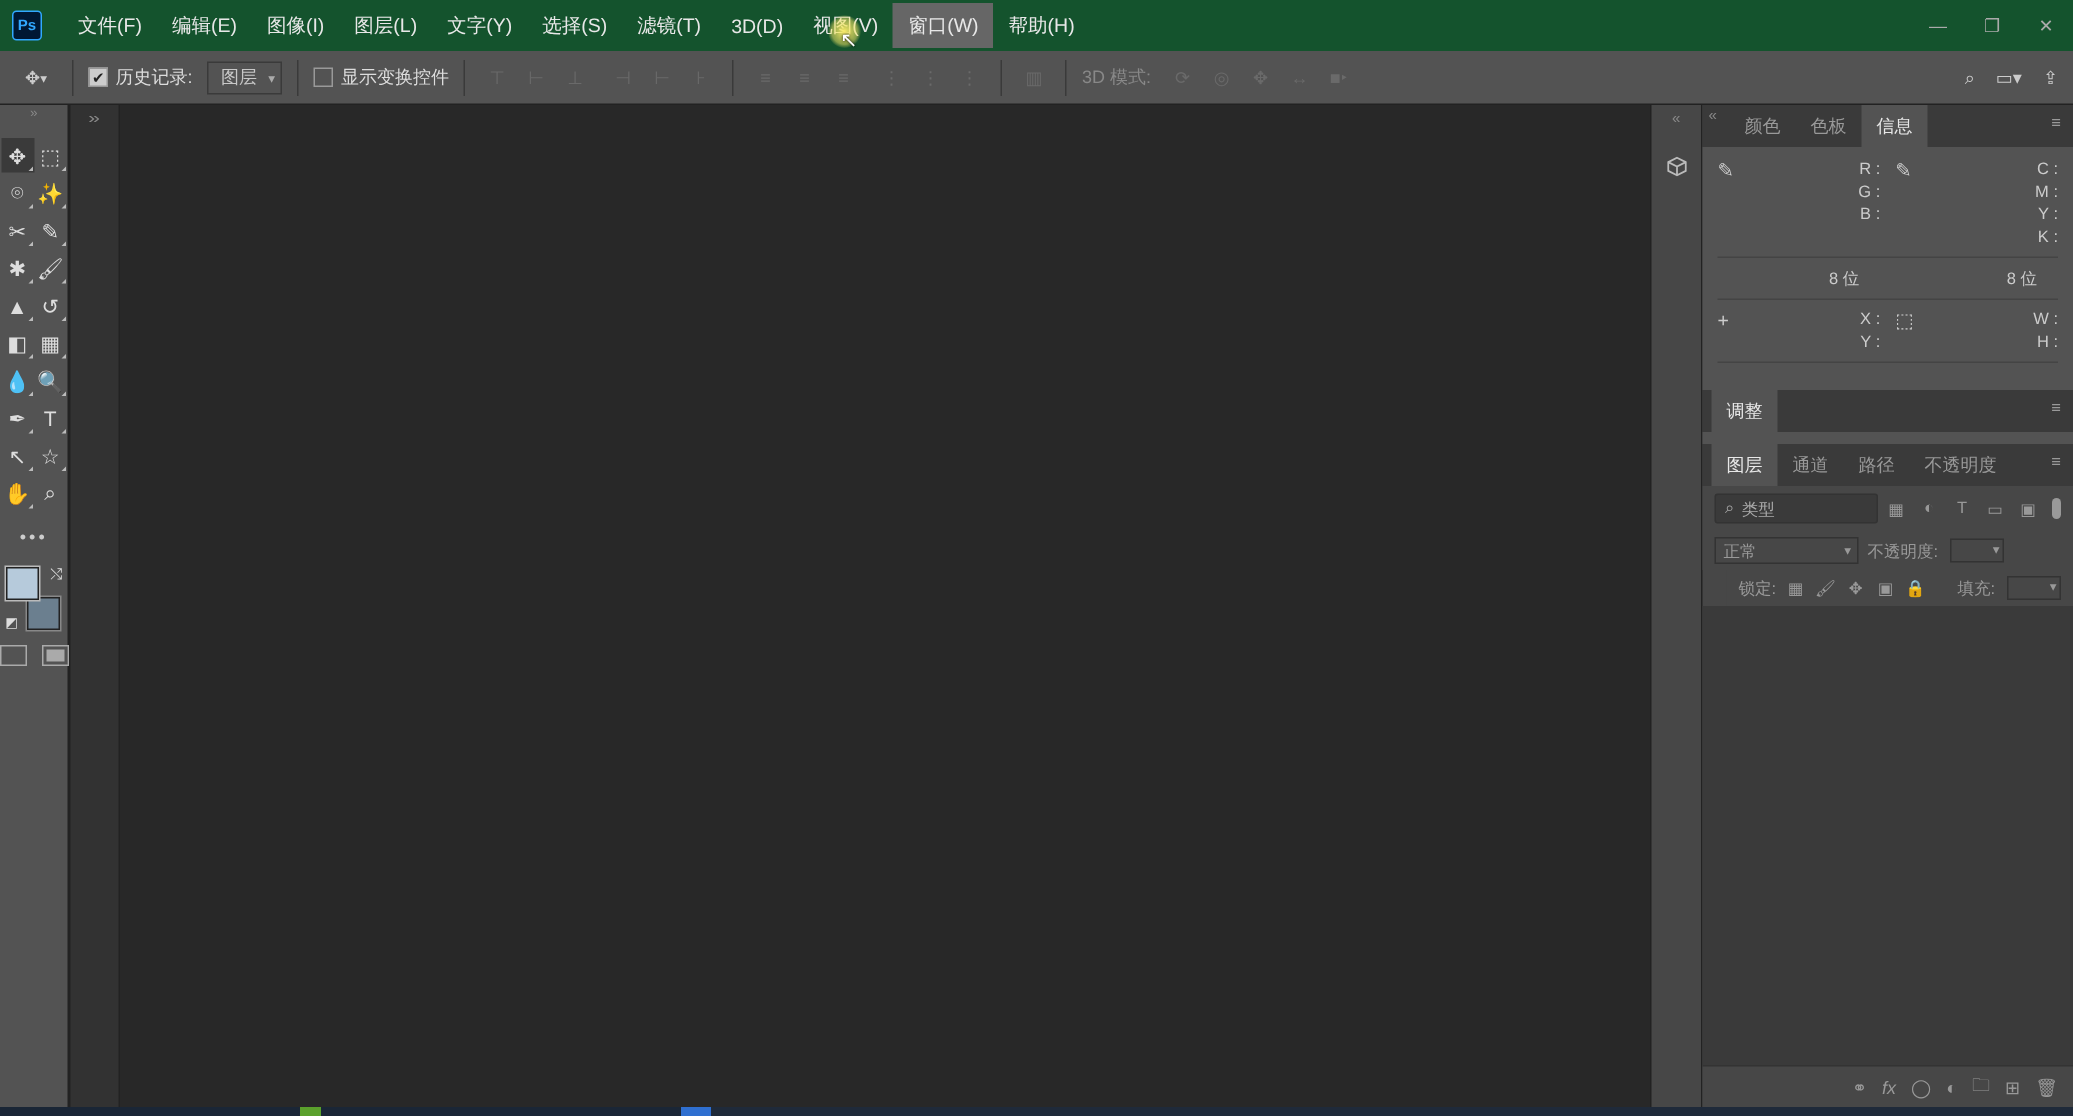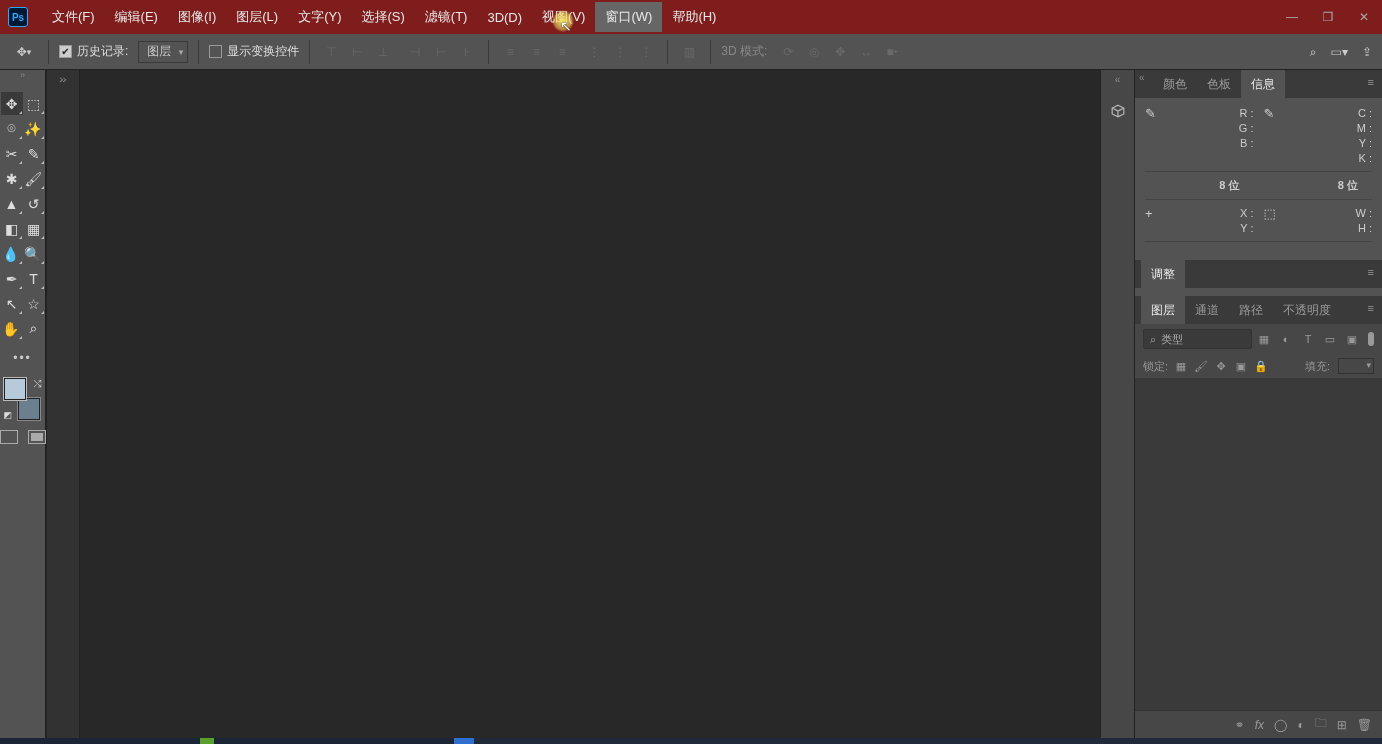--- a/index.html
+++ b/index.html
@@ -1,19 +1,19 @@
 <!DOCTYPE html>
 <html><head>
 <meta charset="utf-8">
 <style>
 * { margin: 0; padding: 0; box-sizing: border-box; font-family: "Microsoft YaHei", sans-serif; user-select: none; }
 html, body { width: 1382px; height: 744px; background: #323232; color: #c8c8c8; font-size: 12px; overflow: hidden; }
 
 
-.menubar { height: 34px; display: flex; align-items: center; padding-left: 8px; background: #7f1d1d; color: #e8e8e8; }
+.menubar { height: 34px; display: flex; align-items: center; padding-left: 8px; background: #14532d; color: #e8e8e8; }
 .ps-logo { width: 20px; height: 20px; background: #001834; border: 1px solid #31a8ff; border-radius: 3px; color: #31a8ff; font-size: 10px; font-weight: bold; display: flex; align-items: center; justify-content: center; margin-right: 14px; }
 .menu-item { padding: 6px 10px; cursor: default; font-size: 13px; }
 .menu-item.active { background: #666; }
 .win-controls { margin-left: auto; display: flex; }
 .win-btn { width: 36px; height: 30px; display: flex; align-items: center; justify-content: center; color: #aaa; cursor: default; }
 
 
 .optionsbar { height: 36px; background: #535353; display: flex; align-items: center; padding: 0 10px; gap: 10px; border-bottom: 1px solid #222; }
 .opt-icon { width: 28px; height: 22px; display: flex; align-items: center; justify-content: center; color: #ccc; }
 .chk { display: flex; align-items: center; gap: 5px; font-size: 12px; color: #ddd; }
@@ -66,39 +66,39 @@
 .ptab { padding: 6px 10px; color: #999; font-size: 12px; cursor: default; }
 .ptab.active { background: #535353; color: #e8e8e8; }
 .ptab:first-of-type { margin-left: 18px; }
 .pnl-menu { margin-left: auto; padding: 6px 8px; color: #999; font-size: 11px; }
 .info-body { background: #535353; padding: 8px 10px 12px; display: flex; flex-direction: column; gap: 6px; font-size: 11px; color: #ccc; }
 .info-row { display: flex; gap: 10px; border-bottom: 1px solid #444; padding-bottom: 6px; }
 .info-col { flex: 1; display: flex; gap: 6px; }
 .info-icon { width: 16px; font-size: 13px; }
 .info-kv { display: flex; flex-direction: column; align-items: flex-end; gap: 1px; line-height: 14px; margin-left: auto; }
 .info-kv span { white-space: pre; }
-.info-bitrow { display: flex; gap: 10px; padding-bottom: 6px; border-bottom: 1px solid #444; font-weight: bold; }
+.info-bitrow { display: flex; gap: 10px; padding-bottom: 6px; border-bottom: 1px solid #444; }
 .info-bit { flex: 1; text-align: right; padding-right: 14px; }
 .info-xy { display: flex; gap: 10px; padding-bottom: 6px; border-bottom: 1px solid #444; }
 .info-blank { flex: 1; height: 48px; }
 .adjust-body { background: #535353; height: 8px; }
 
 .lyr-opts { background: #474747; padding: 5px 8px; display: flex; align-items: center; gap: 4px; font-size: 11px; color: #aaa; }
 .lyr-search { flex: 1; display: flex; align-items: center; gap: 5px; background: #3a3a3a; border: 1px solid #333; height: 20px; padding: 0 6px; border-radius: 2px; }
 .lyr-filt { display: flex; gap: 6px; color: #999; }
 .lyr-filt span { width: 16px; text-align: center; }
 .lyr-tog { width: 6px; height: 14px; background: #999; border-radius: 3px; margin-left: 4px; }
 
 .lyr-row2 { background: #474747; padding: 4px 8px; display: flex; align-items: center; gap: 6px; font-size: 11px; color: #999; }
 .lyr-mode { width: 96px; height: 18px; border: 1px solid #333; padding: 0 5px; display: flex; align-items: center; position: relative; }
 .lyr-mode::after{ content:"▾"; position: absolute; right:4px; font-size:9px; }
 .lyr-op-field { width: 36px; height: 16px; border: 1px solid #333; margin-left: 2px; position:relative;}
 .lyr-op-field::after{ content:"▾"; position:absolute; right:2px; top:1px; font-size:9px;}
 
-.lyr-row3 { background: #474747; padding: 4px 8px; display: flex; align-items: center; gap: 6px; font-size: 11px; color: #999; }
+.lyr-row3 { background: #474747; padding: 4px 8px; display: flex; align-items: center; gap: 6px; font-size: 11px; color: #999; margin-left: 16px; }
 .lock-icons { display: flex; gap: 6px; }
 .lock-icons span { width: 14px; text-align: center; }
 
 .lyr-list { flex: 1; background: #3a3a3a; }
 .lyr-foot { height: 28px; background: #474747; display: flex; align-items: center; justify-content: flex-end; gap: 10px; padding: 0 10px; color: #999; font-size: 12px; border-top: 1px solid #333; }
 
 
 .taskbar { height: 6px; background: #1f2a3a; display: flex; }
 .tb-seg { height: 6px; }
 .tb-a { width: 200px; background: #1a2636; }
@@ -316,20 +316,27 @@
       </div>
       <div class="lyr-filt">
         <span>▦</span>
         <span>◐</span>
         <span>T</span>
         <span>▭</span>
         <span>▣</span>
       </div>
       <div class="lyr-tog"></div>
     </div>
+    <div class="lyr-row2">
+      <div class="lyr-mode">
+        <span>正常</span>
+      </div>
+      <span>不透明度:</span>
+      <div class="lyr-op-field"></div>
+    </div>
     <div class="lyr-row3">
       <span>锁定:</span>
       <div class="lock-icons">
         <span>▦</span>
         <span>🖌</span>
         <span>✥</span>
         <span>▣</span>
         <span>🔒</span>
       </div>
       <span style="margin-left:auto">填充:</span>

